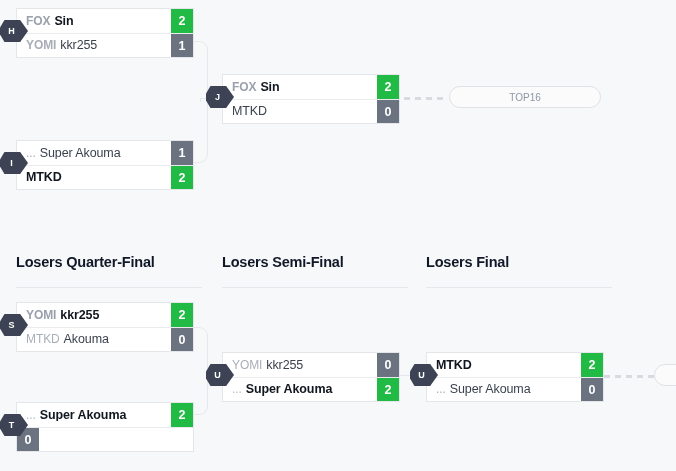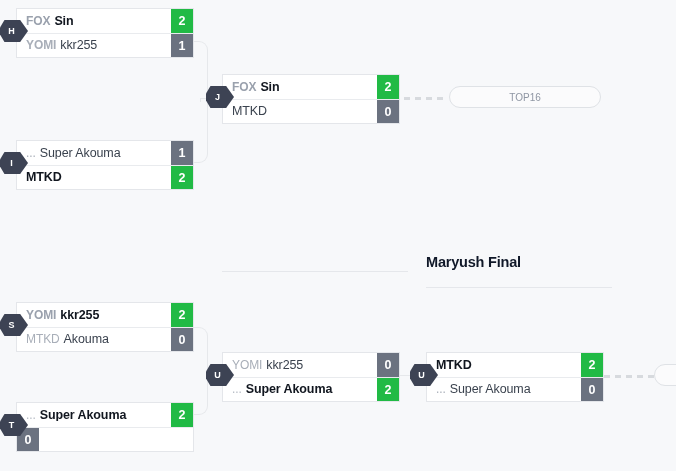--- a/index.html
+++ b/index.html
@@ -231,25 +231,30 @@
       <div class="name">
         <span class="player">MTKD</span>
       </div>
       <div class="score">0</div>
     </div>
   </div>
   <div class="badge" style="left:206px; top:86px;">
     <span>J</span>
   </div>
 
+  <div class="round-head" style="left:16px; top:254px;">
+    <div class="round-title">Losers Quarter-Final</div>
+    <div class="round-rule"></div>
+  </div>
   <div class="round-head" style="left:222px; top:254px;">
+    <div class="round-title">Losers Semi-Final</div>
     <div class="round-rule"></div>
   </div>
   <div class="round-head" style="left:426px; top:254px;">
-    <div class="round-title">Maryush Final</div>
+    <div class="round-title">Losers Final</div>
     <div class="round-rule"></div>
   </div>
 
   <div class="match" style="left:16px; top:302px;">
     <div class="row win">
       <div class="name">
         <span class="tag">YOMI</span><span class="player">kkr255</span>
       </div>
       <div class="score win">2</div>
     </div>

